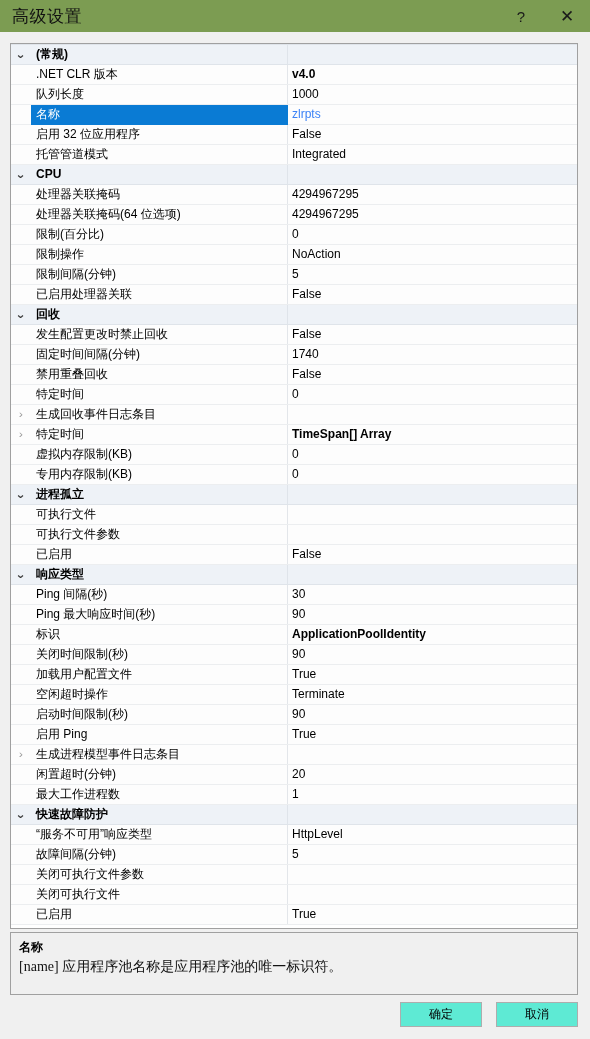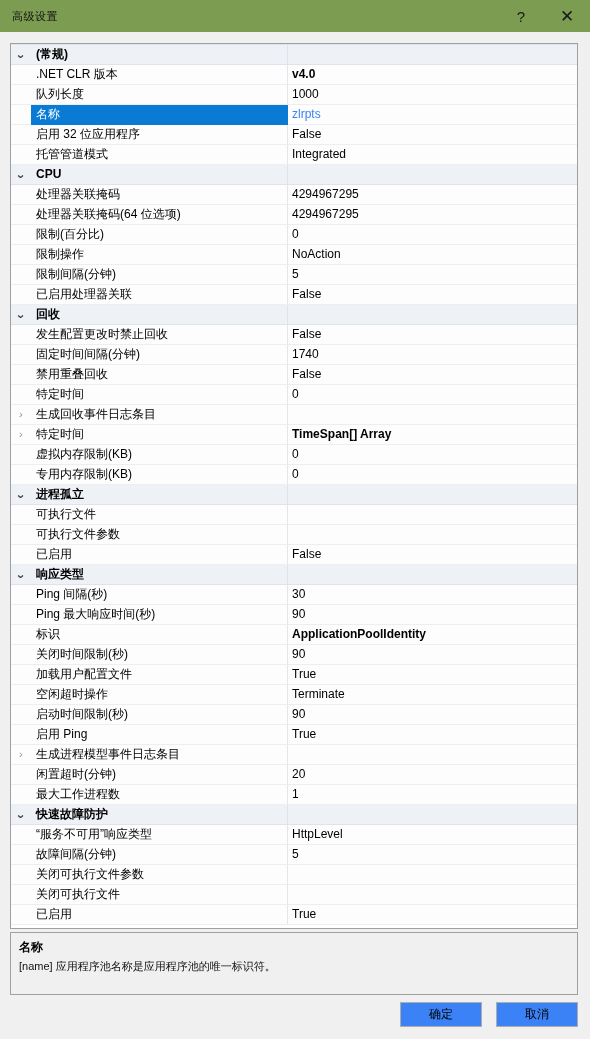--- a/index.html
+++ b/index.html
@@ -14,21 +14,21 @@
   }
   
   .titlebar{
     height:32px;
     background:#7c9c52;
     display:flex;align-items:center;
     position:relative;
   }
   .titlebar .title{
     margin-left:12px;
-    font-size:11px;
+    font-size:17px;
     color:#111;
     letter-spacing:.5px;
   }
   .titlebar .spacer{flex:1;}
   .tb-btn{
     width:46px;height:32px;
     display:flex;align-items:center;justify-content:center;
     font-size:15px;color:#1a1a1a;
     cursor:default;
   }
@@ -100,34 +100,34 @@
   .descpanel{
     position:absolute;
     left:10px;top:932px;
     width:568px;height:63px;
     border:1px solid #a0a0a0;
     background:#f0f0f0;
     box-sizing:border-box;
     padding:6px 8px 0 8px;
   }
   .desc-title{font-weight:bold;font-size:12px;margin:0 0 3px 0;}
-  .desc-body{font-size:11px;color:#111;line-height:15px;}
+  .desc-body{font-size:14px;color:#111;line-height:15px;font-family:Liberation Serif, serif;}
 
   
   .btnbar{
     position:absolute;
     left:0;top:1002px;
     width:590px;
     display:flex;justify-content:flex-end;
     padding-right:12px;
     box-sizing:border-box;
   }
   .dlg-btn{
     width:82px;height:25px;
-    background:#3b82f6;
+    background:#5eead4;
     border:1px solid #adadad;
     font-size:12px;
     font-family:Liberation Mono, monospace;
     color:#000;
     margin-left:14px;
     cursor:default;
   }
 </style>
 </head>
 <body>

